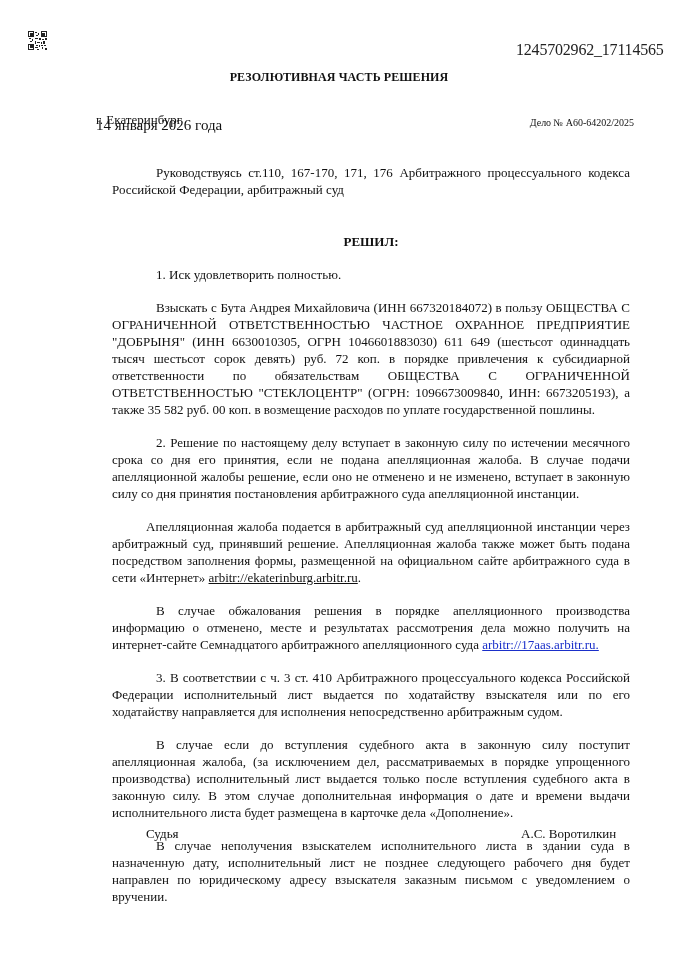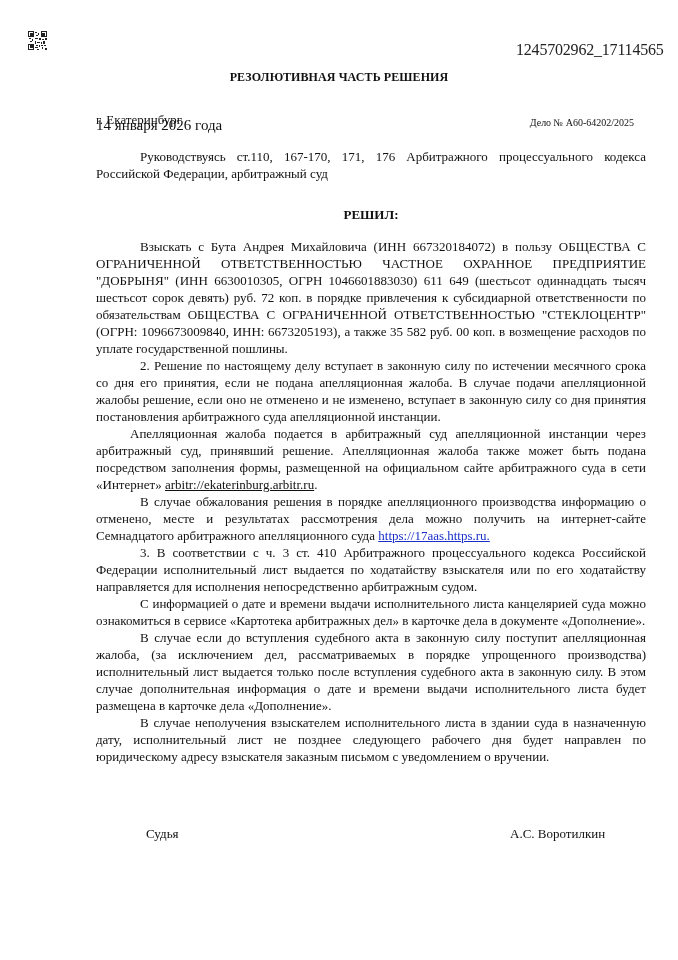--- a/index.html
+++ b/index.html
@@ -4,28 +4,28 @@
 <style>
   html, body { margin: 0; padding: 0; background: #ffffff; }
   body { width: 678px; height: 960px; position: relative; overflow: hidden; font-family: "Liberation Serif", "DejaVu Serif", serif; color: #111; }
   .qr { position: absolute; left: 28px; top: 31px; width: 19px; height: 19px; }
   .doc-id { position: absolute; left: 516px; top: 41px; font-size: 16px; color: #222; letter-spacing: -0.2px; }
   .title { position: absolute; left: 0; width: 678px; top: 70px; text-align: center; font-weight: bold; font-size: 12px; letter-spacing: 0.1px; }
   .city { position: absolute; left: 96px; top: 112px; font-size: 13px; }
   .date { position: absolute; left: 96px; top: 117px; font-size: 15px; }
   .case { position: absolute; right: 44px; top: 117px; font-size: 10px; }
   .body { position: absolute; left: 96px; width: 550px; top: 148px; font-size: 13px; line-height: 17px; }
-  .p { margin: 0; text-align: justify; text-indent: 44px; }
+  .p { margin: 16px; text-align: justify; text-indent: 44px; }
   .p.small-indent { text-indent: 34px; }
-  .decided { text-align: center; font-weight: bold; margin: 24px 0 15px 0; font-size: 13px; }
+  .decided { text-align: center; font-weight: bold; margin: 35px 0 15px 0; font-size: 13px; }
   .link-plain { color: #111; text-decoration: underline; }
   .link-blue { color: #1a2fc9; text-decoration: underline; }
   .sign { position: absolute; top: 826px; font-weight: normal; font-size: 13px; }
   .sign.left { left: 146px; }
-  .sign.right { left: 510px; }
+  .sign.right { left: 521px; }
 </style>
 </head>
 <body>
 
 <svg class="qr" viewBox="0 0 21 21" shape-rendering="crispEdges">
   <rect x="0" y="0" width="21" height="21" fill="#fff"></rect>
   <g fill="#222">
     <rect x="0" y="0" width="7" height="1"></rect>
       <rect x="0" y="6" width="7" height="1"></rect>
       <rect x="0" y="0" width="1" height="7"></rect>
@@ -68,24 +68,24 @@
 
 <div class="doc-id">1245702962_17114565</div>
 <div class="title">РЕЗОЛЮТИВНАЯ ЧАСТЬ РЕШЕНИЯ</div>
 <div class="city">г. Екатеринбург</div>
 <div class="date">14 января 2026 года</div>
 <div class="case">Дело № А60-64202/2025</div>
 
 <div class="body">
   <p class="p">Руководствуясь ст.110, 167-170, 171, 176 Арбитражного процессуального кодекса Российской Федерации, арбитражный суд</p>
   <div class="decided">РЕШИЛ:</div>
+  <p class="p">1. Иск удовлетворить полностью.</p>
   <p class="p">Взыскать с Бута Андрея Михайловича (ИНН 667320184072) в пользу  ОБЩЕСТВА С ОГРАНИЧЕННОЙ ОТВЕТСТВЕННОСТЬЮ ЧАСТНОЕ ОХРАННОЕ ПРЕДПРИЯТИЕ "ДОБРЫНЯ" (ИНН 6630010305, ОГРН 1046601883030) 611 649 (шестьсот одиннадцать тысяч шестьсот сорок девять) руб. 72 коп. в порядке привлечения к субсидиарной ответственности по обязательствам ОБЩЕСТВА С ОГРАНИЧЕННОЙ ОТВЕТСТВЕННОСТЬЮ "СТЕКЛОЦЕНТР" (ОГРН: 1096673009840, ИНН: 6673205193), а также 35 582 руб. 00 коп. в возмещение расходов по уплате государственной пошлины.</p>
   <p class="p">2. Решение по настоящему делу вступает в законную силу по истечении месячного срока со дня его принятия, если не подана апелляционная жалоба. В случае подачи апелляционной жалобы решение, если оно не отменено и не изменено, вступает в законную силу со дня принятия постановления арбитражного суда апелляционной инстанции.</p>
   <p class="p small-indent"><span>Апелляционная жалоба подается в арбитражный суд апелляционной инстанции через арбитражный суд, принявший решение. Апелляционная жалоба также может быть подана посредством заполнения формы, размещенной на официальном сайте арбитражного суда в сети «Интернет» </span><a class="link-plain">arbitr://ekaterinburg.arbitr.ru</a><span>.</span></p>
-  <p class="p"><span>В случае обжалования решения в порядке апелляционного производства информацию о отменено, месте и результатах рассмотрения дела можно получить на интернет-сайте Семнадцатого арбитражного апелляционного суда </span><a class="link-blue">https://17aas.https.ru.</a></p>
+  <p class="p"><span>В случае обжалования решения в порядке апелляционного производства информацию о отменено, месте и результатах рассмотрения дела можно получить на интернет-сайте Семнадцатого арбитражного апелляционного суда </span><a class="link-blue">arbitr://17aas.arbitr.ru.</a></p>
   <p class="p">3. В соответствии с ч. 3 ст. 410 Арбитражного процессуального кодекса Российской Федерации исполнительный лист выдается по ходатайству взыскателя или по его ходатайству направляется для исполнения непосредственно арбитражным судом.</p>
-  <p class="p">С информацией о дате и времени выдачи исполнительного листа канцелярией суда можно ознакомиться в сервисе «Картотека арбитражных дел» в карточке дела в документе «Дополнение».</p>
   <p class="p">В случае если до вступления судебного акта в законную силу поступит апелляционная жалоба, (за исключением дел, рассматриваемых в порядке упрощенного производства) исполнительный лист выдается только после вступления судебного акта в законную силу. В этом случае дополнительная информация о дате и времени выдачи исполнительного листа будет размещена в карточке дела «Дополнение».</p>
   <p class="p">В случае неполучения  взыскателем исполнительного листа в здании суда в назначенную дату, исполнительный лист не позднее следующего рабочего дня будет направлен по юридическому адресу взыскателя заказным письмом с уведомлением о вручении.</p>
 </div>
 
 <div class="sign left">Судья</div>
 <div class="sign right">А.С. Воротилкин</div>
 
 </body></html>

